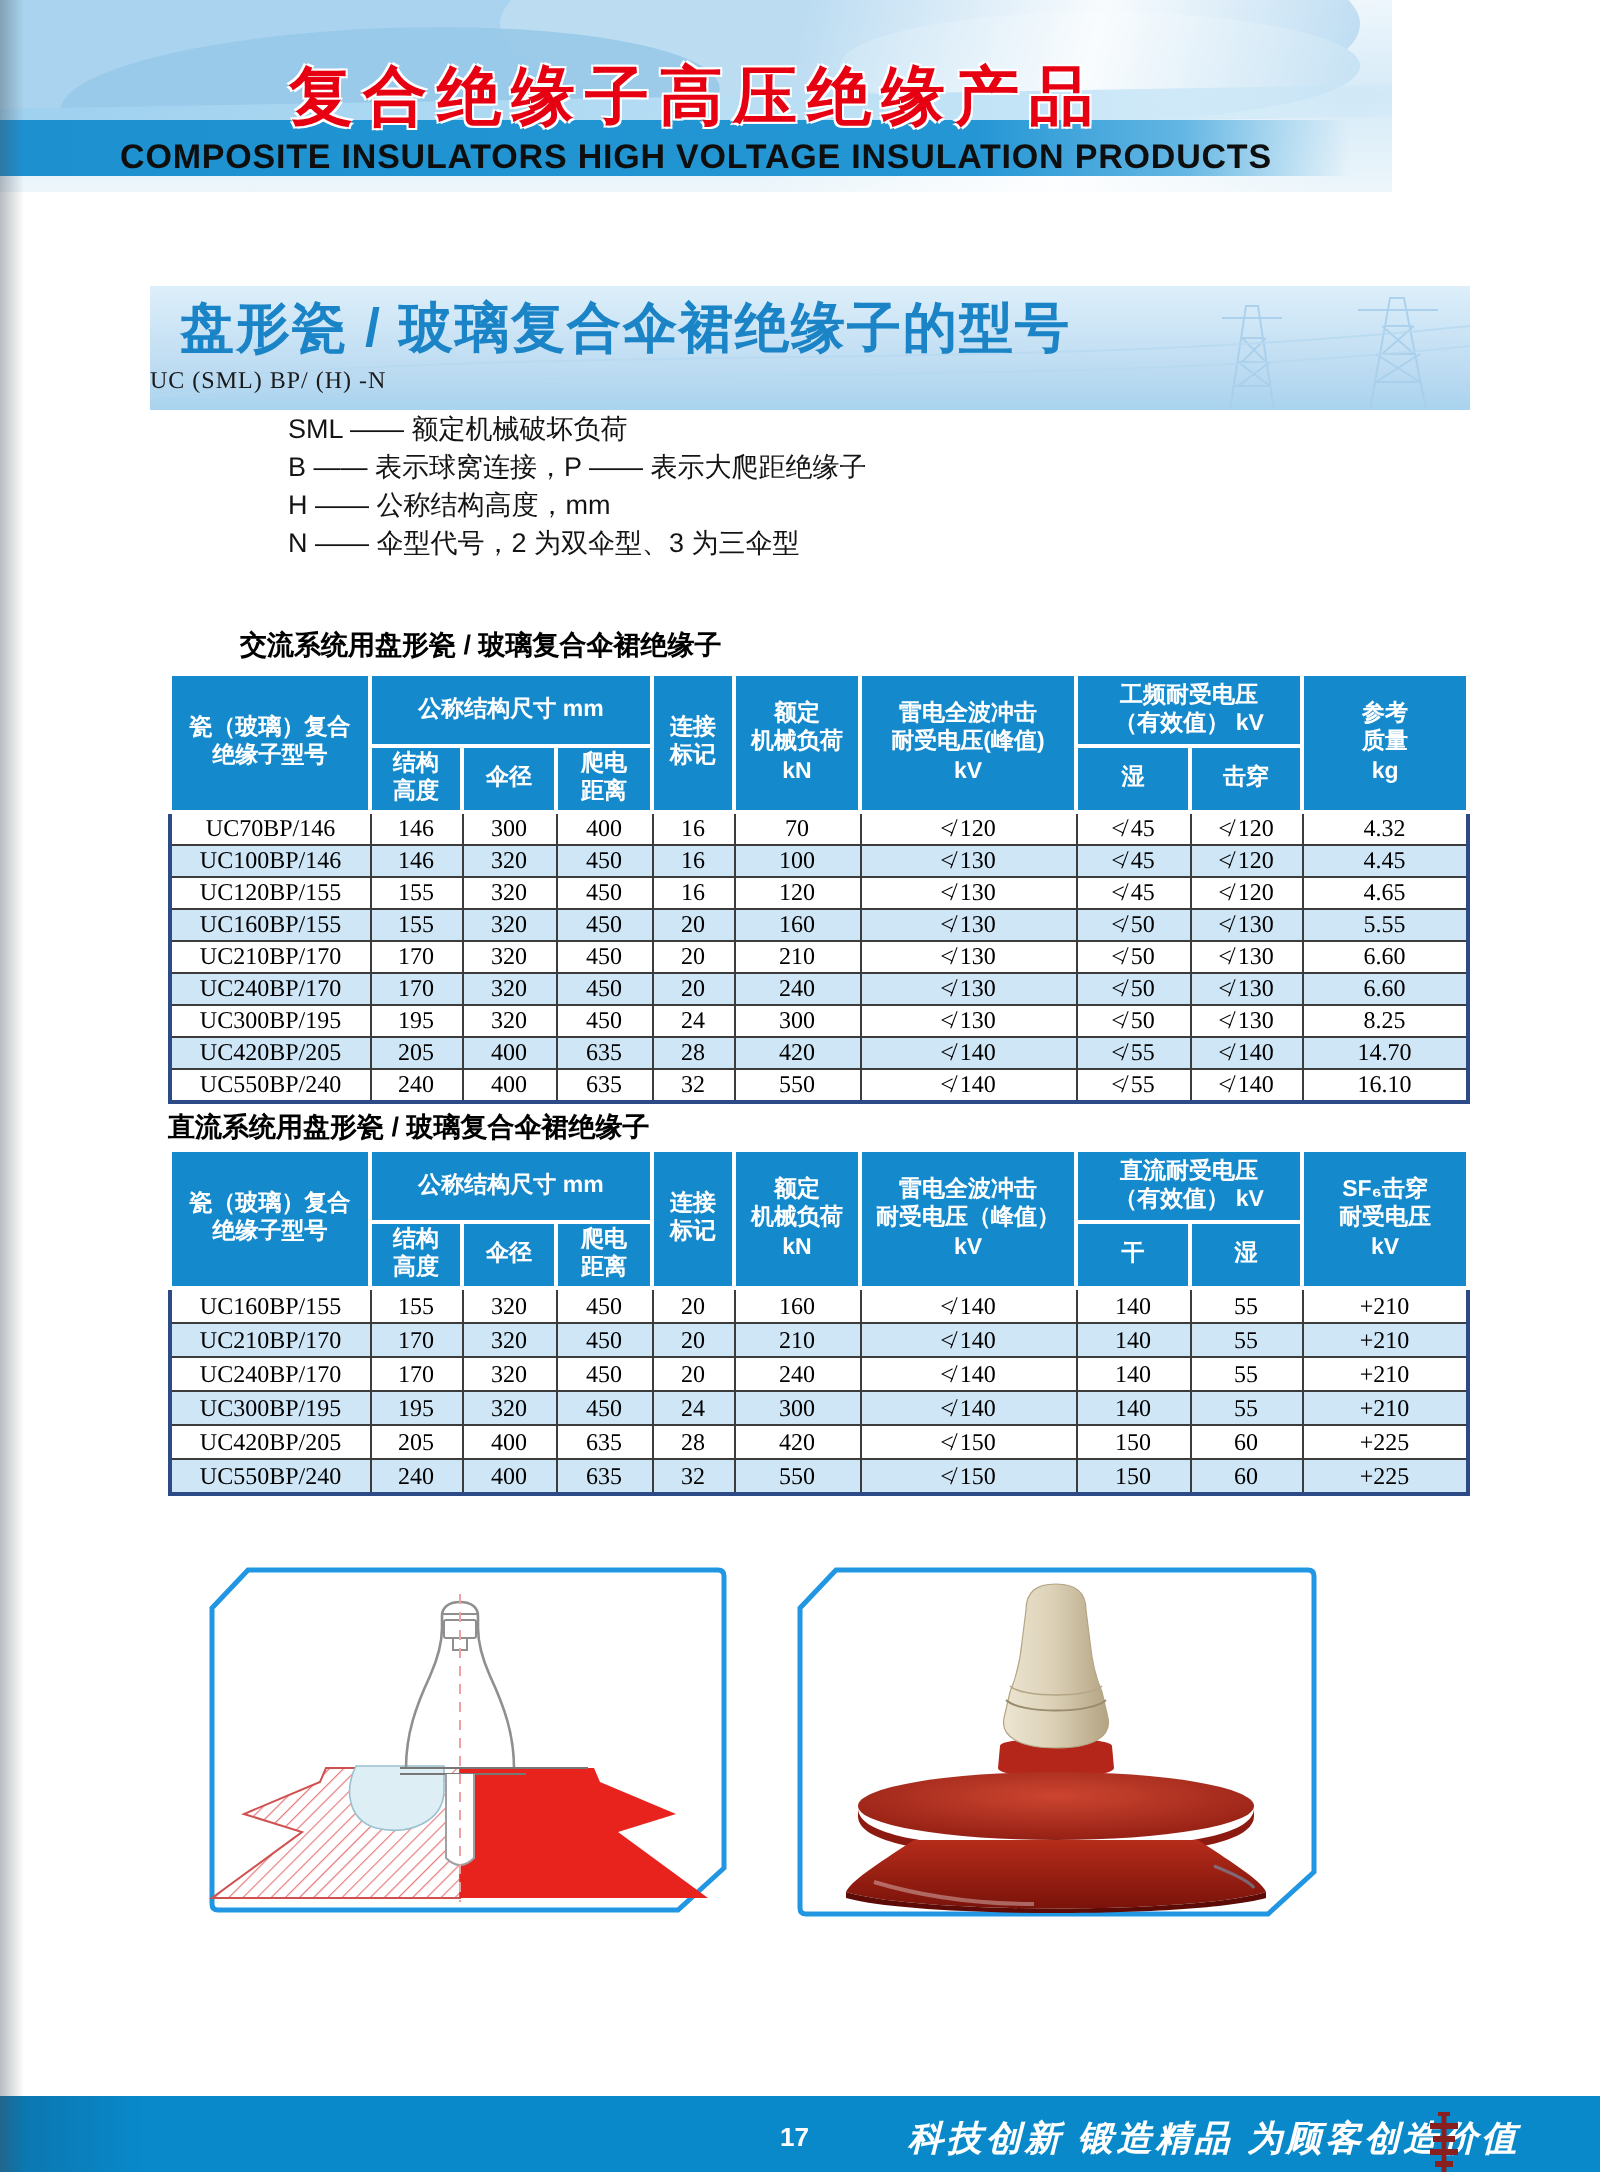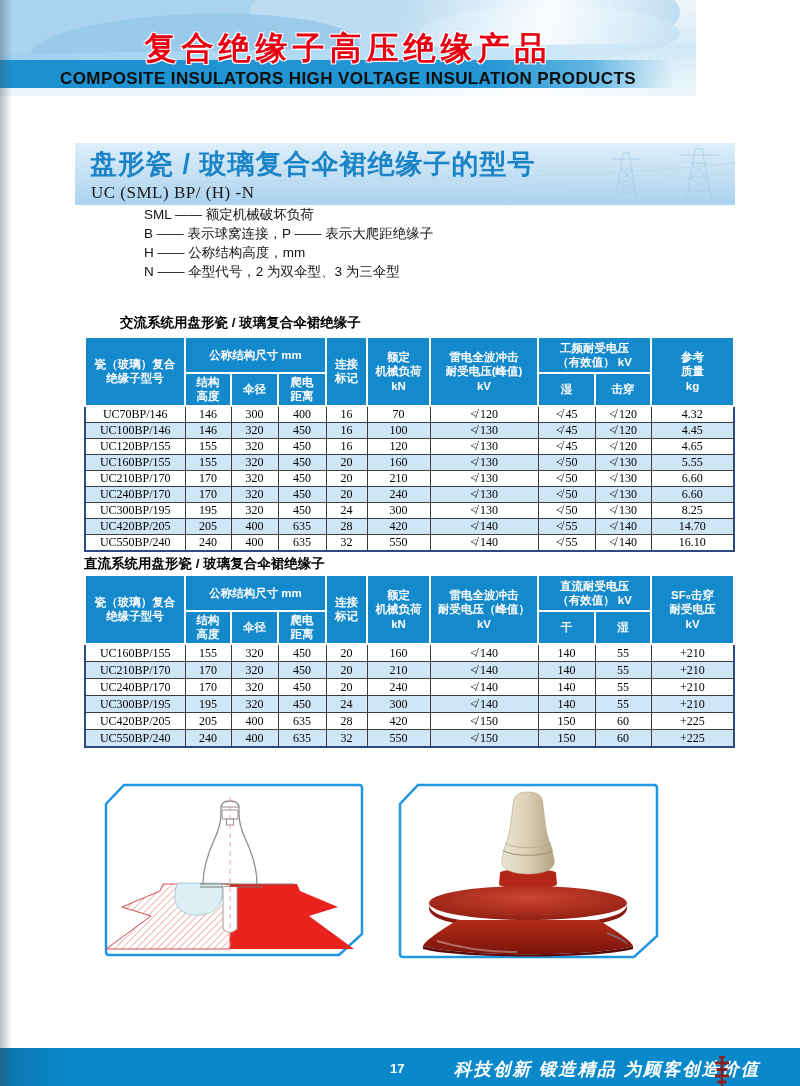--- a/index.html
+++ b/index.html
@@ -24,21 +24,21 @@
             text-shadow:1px 1px 0 #fff,-1px -1px 0 #fff,1px -1px 0 #fff,-1px 1px 0 #fff;}
   .en-title{position:absolute;left:0;top:69px;width:100%;text-align:center;
             font-size:17px;font-weight:bold;color:#0e0e0e;letter-spacing:.4px;}
   .edge-strip{position:absolute;left:0;top:0;width:12px;height:1086px;z-index:9;
               background:linear-gradient(90deg,rgba(70,80,92,.38),rgba(70,80,92,0));}
   
   .section-bar{position:absolute;left:75px;top:127px;width:660px;height:62px;overflow:hidden;
                background:linear-gradient(180deg,#ddeffa 0%,#bedcf2 65%,#a9d3ee 100%);margin-top:16px;}
   .section-title{position:absolute;left:15px;top:3px;font-size:27px;font-weight:bold;
                  letter-spacing:1px;color:var(--section_title_blue);}
-  .model-code{position:absolute;left:16px;top:40px;font-size:17px;letter-spacing:.5px;
+  .model-code{position:absolute;left:0;top:40px;font-size:12px;letter-spacing:.5px;
               color:#1a1a1a;font-family:"Liberation Serif","DejaVu Serif",serif;}
   .towers{position:absolute;right:0;top:0;}
   
   .legend{position:absolute;left:105px;top:205px;font-size:13.5px;color:#141414;line-height:19px;}
   .legend-line{padding-left:39px;}
   .legend-first{padding-left:0;}
   
   .table-title{position:absolute;left:84px;font-size:13.5px;font-weight:bold;color:#000;}
   .tt1{top:314px;margin-left:36px;} .tt2{top:555px;}
   table.spec{position:absolute;left:84px;width:651px;border-collapse:collapse;table-layout:fixed;

